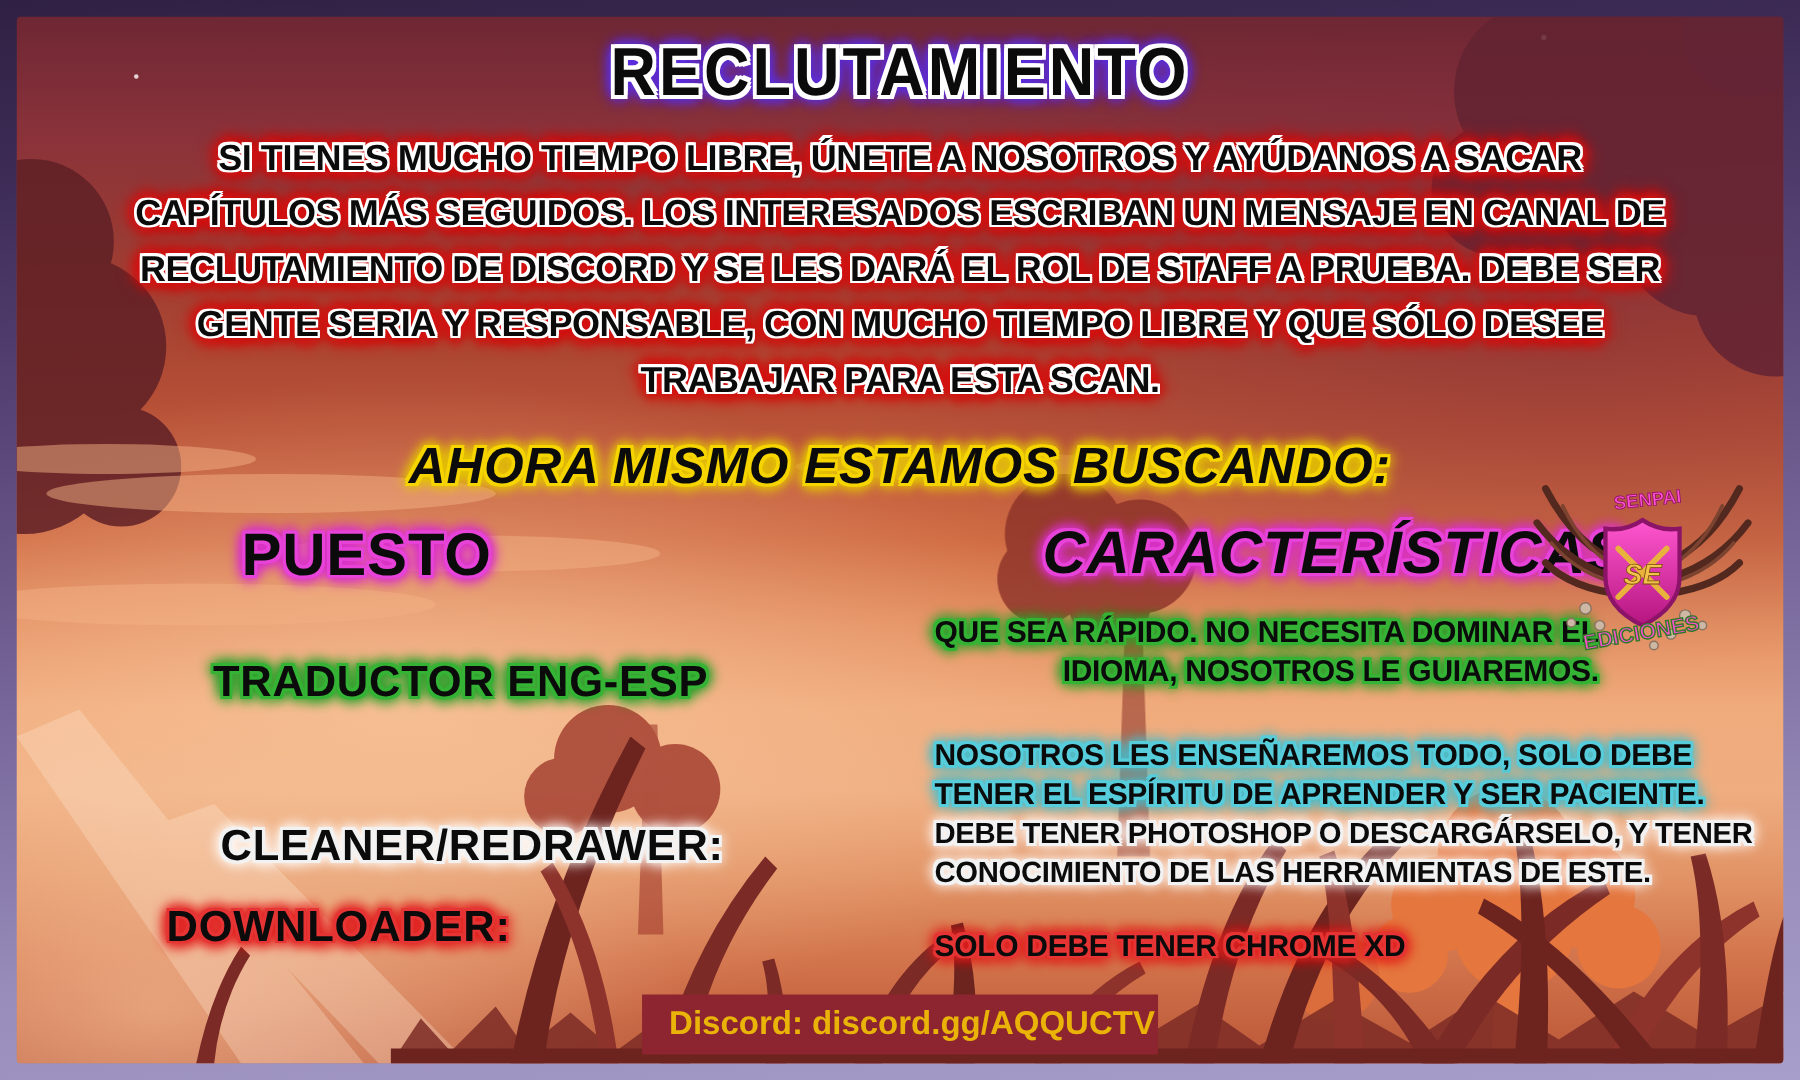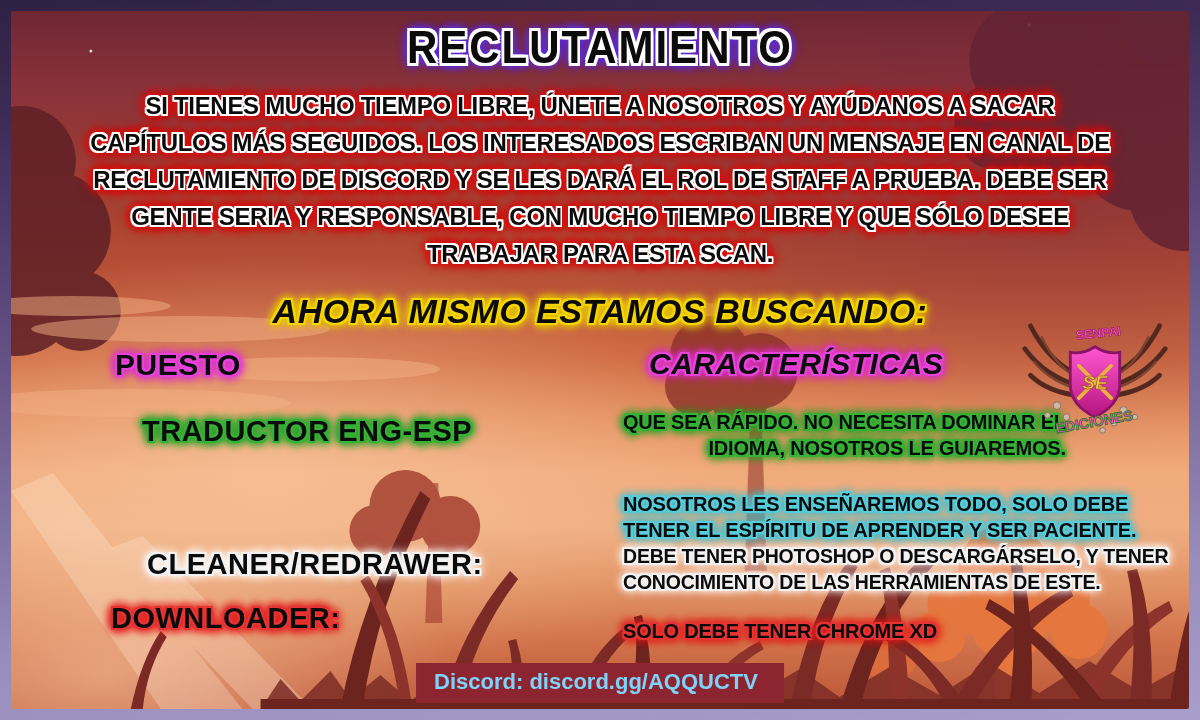--- a/index.html
+++ b/index.html
@@ -44,32 +44,32 @@
   .c-yellow{--oc:#f5d400; --gc:#e3c400; --ow:2px;}
   .c-mag   {--oc:#e743d8; --gc:#d832c8; --ow:2px;}
   .c-green {--oc:#35b335; --gc:#2ea02e; --ow:1.8px;}
   .c-cyan  {--oc:#57cddb; --gc:#45bccc; --ow:1.8px;}
   .c-white {--oc:#f2f2f2; --gc:rgba(255,255,255,.75); --ow:2px;}
   .c-hotred{--oc:#e63434; --gc:#df2020; --ow:1.8px;}
 
   .title{top:13px; font-size:42px; letter-spacing:2px; transform:scaleY(1.08);}
   .intro{top:76px; font-size:24px; line-height:37px; letter-spacing:-0.3px;}
   .heading{top:281px; font-size:34px; font-style:italic; letter-spacing:.5px;}
-  .col-hdr{font-size:30px; letter-spacing:.5px;}
+  .col-hdr{font-size:40px; letter-spacing:.5px;margin-left:46px;}
   .hdr-puesto{left:104px; top:337px;}
   .hdr-carac{left:638px; top:336px;font-style:italic;}
   .role{left:100px; font-size:29px; letter-spacing:.5px;}
-  .role-1{top:404px;padding-left:31px;} .role-2{top:472px;} .role-3{top:537px;padding-left:36px;} .role-4{top:591px;}
+  .role-1{top:428px;padding-left:31px;} .role-2{top:472px;} .role-3{top:537px;padding-left:36px;} .role-4{top:591px;}
   .desc{left:612px; font-size:20px; line-height:26px; letter-spacing:-0.2px;}
   .desc-1{top:398px;text-align:right;} .desc-2{top:480px;} .desc-3{top:532px; font-size:19.5px;} .desc-4{top:607px;}
   .logo{position:absolute; left:1008px; top:296px; width:152px; height:146px;}
   .discord-bar{
     position:absolute; top:652px; left:50%; transform:translateX(-50%);
-    background:#8d2530; color:#7dd3fc; font-size:22px; letter-spacing:0;
-    padding:6px 26px 8px 18px; white-space:pre;
+    background:#8d2530; color:#eab308; font-size:22px; letter-spacing:0;
+    padding:6px 2px 8px 18px; white-space:pre;
   }
 </style>
 </head>
 <body>
 
 <div class="canvas">
   <div class="scene">
 
     <svg class="art" viewBox="0 0 1180 698" preserveAspectRatio="none">
 

